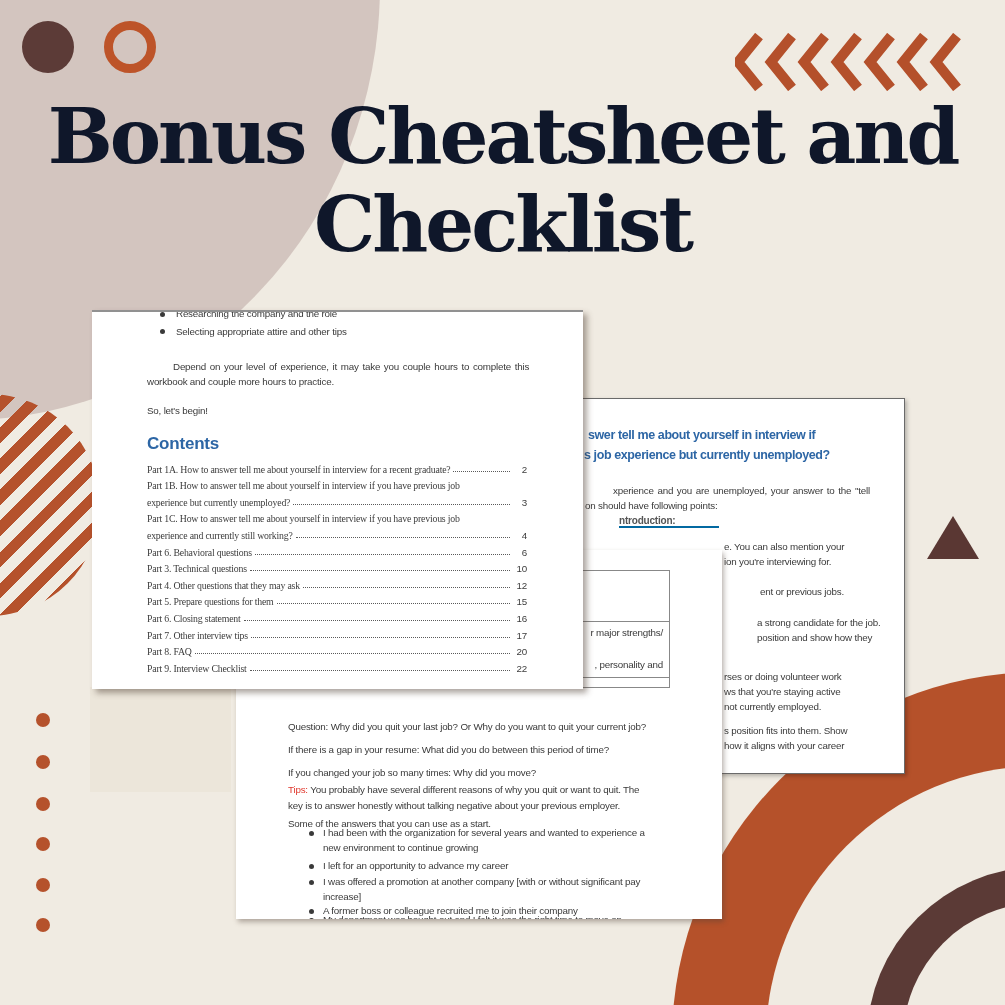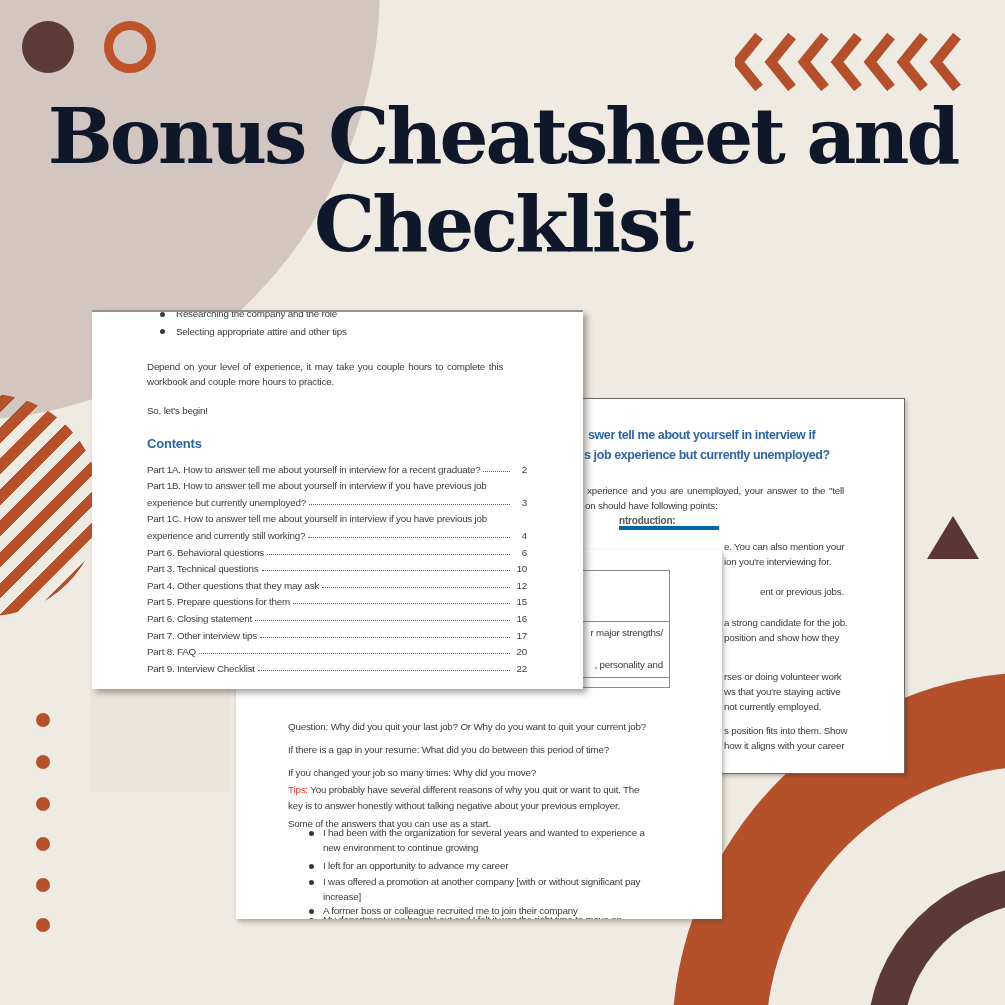--- a/index.html
+++ b/index.html
@@ -30,32 +30,32 @@
     letter-spacing:-3px;color:#0f172a;}
   
   .page{background:#ffffff;}
   #page1{left:92px;top:310px;width:491px;height:377px;overflow:hidden;z-index:4;
     border-top:2px solid #919191;box-shadow:4px 4px 6px rgba(70,55,45,.45);}
   #page2{left:560px;top:398px;width:343px;height:374px;z-index:2;
     border:1.5px solid #6a6a6a;box-shadow:2px 2px 4px rgba(0,0,0,.25);}
   #page3{left:236px;top:550px;width:486px;height:369px;overflow:hidden;z-index:3;
     box-shadow:2px 3px 5px rgba(80,65,55,.4);}
   .doc{font-size:9.8px;color:#3a3a3a;letter-spacing:-.2px;white-space:nowrap;line-height:15px;}
-  .just{word-spacing:1.2px;}
+  .just{word-spacing:1.2px;margin-left:26px;}
   .bullet-dot{width:5px;height:5px;border-radius:50%;background:#3a3a3a;}
   .blue-head{color:#2d66a5;font-weight:bold;}
-  #contents-title{font-size:13px;}
+  #contents-title{font-size:17px;}
   #toc{left:55px;top:146px;width:380px;}
   .toc-line{height:16.6px;display:flex;align-items:flex-end;font-size:9.8px;color:#3c3c3c;letter-spacing:-.2px;}
-  .toc-label{white-space:nowrap;}
+  .toc-label{white-space:nowrap;font-family:Liberation Serif, serif;}
   .toc-leader{flex:1;border-bottom:1.6px dotted #5a5a5a;margin:0 3px 3px 3px;min-width:8px;}
   .toc-page{min-width:14px;text-align:right;}
   .p2-head{font-size:12.5px;letter-spacing:-.4px;}
   .frag{left:163px;width:134px;line-height:15.2px;}
-  #p2-underline{border-bottom:4px solid #0369a1;width:100px;font-size:10px;font-weight:bold;color:#555;letter-spacing:-.2px;}
+  #p2-underline{border-bottom:2px solid #0369a1;width:100px;font-size:10px;font-weight:bold;color:#555;letter-spacing:-.2px;}
   #p3-table{left:299px;top:20px;width:133px;height:116px;border:1.2px solid #888;}
   .tline{left:0;width:100%;height:0;border-top:1.2px solid #888;}
   .cell-text{right:6px;text-align:right;line-height:14px;}
   .tips-red{color:#e0392e;}
   .b-item .bullet-dot{position:absolute;left:73px;margin-top:5px;}
   .b-lines{position:absolute;left:87px;line-height:14.8px;}
 </style>
 </head>
 <body>
 
@@ -101,21 +101,21 @@
   <div class="abs doc" style="left:24px;top:99px">on should have following points:</div>
   <div class="abs" id="p2-underline" style="left:58px;top:116px">ntroduction:</div>
   <div id="p2-frags">
       <div class="abs doc frag" style="top: 140px;">
         <div>e. You can also mention your</div>
         <div>ion you're interviewing for.</div>
       </div>
       <div class="abs doc frag" style="top: 185px; padding-left: 36px;">
         <div>ent or previous jobs.</div>
       </div>
-      <div class="abs doc frag" style="top: 216px;">
+      <div class="abs doc frag" style="top: 216px; padding-left: 33px;">
         <div>a strong candidate for the job.</div>
         <div>position and show how they</div>
       </div>
       <div class="abs doc frag" style="top: 270px;">
         <div>rses or doing volunteer work</div>
         <div>ws that you're staying active</div>
         <div>not currently employed.</div>
       </div>
       <div class="abs doc frag" style="top: 324px;">
         <div>s position fits into them. Show</div>

